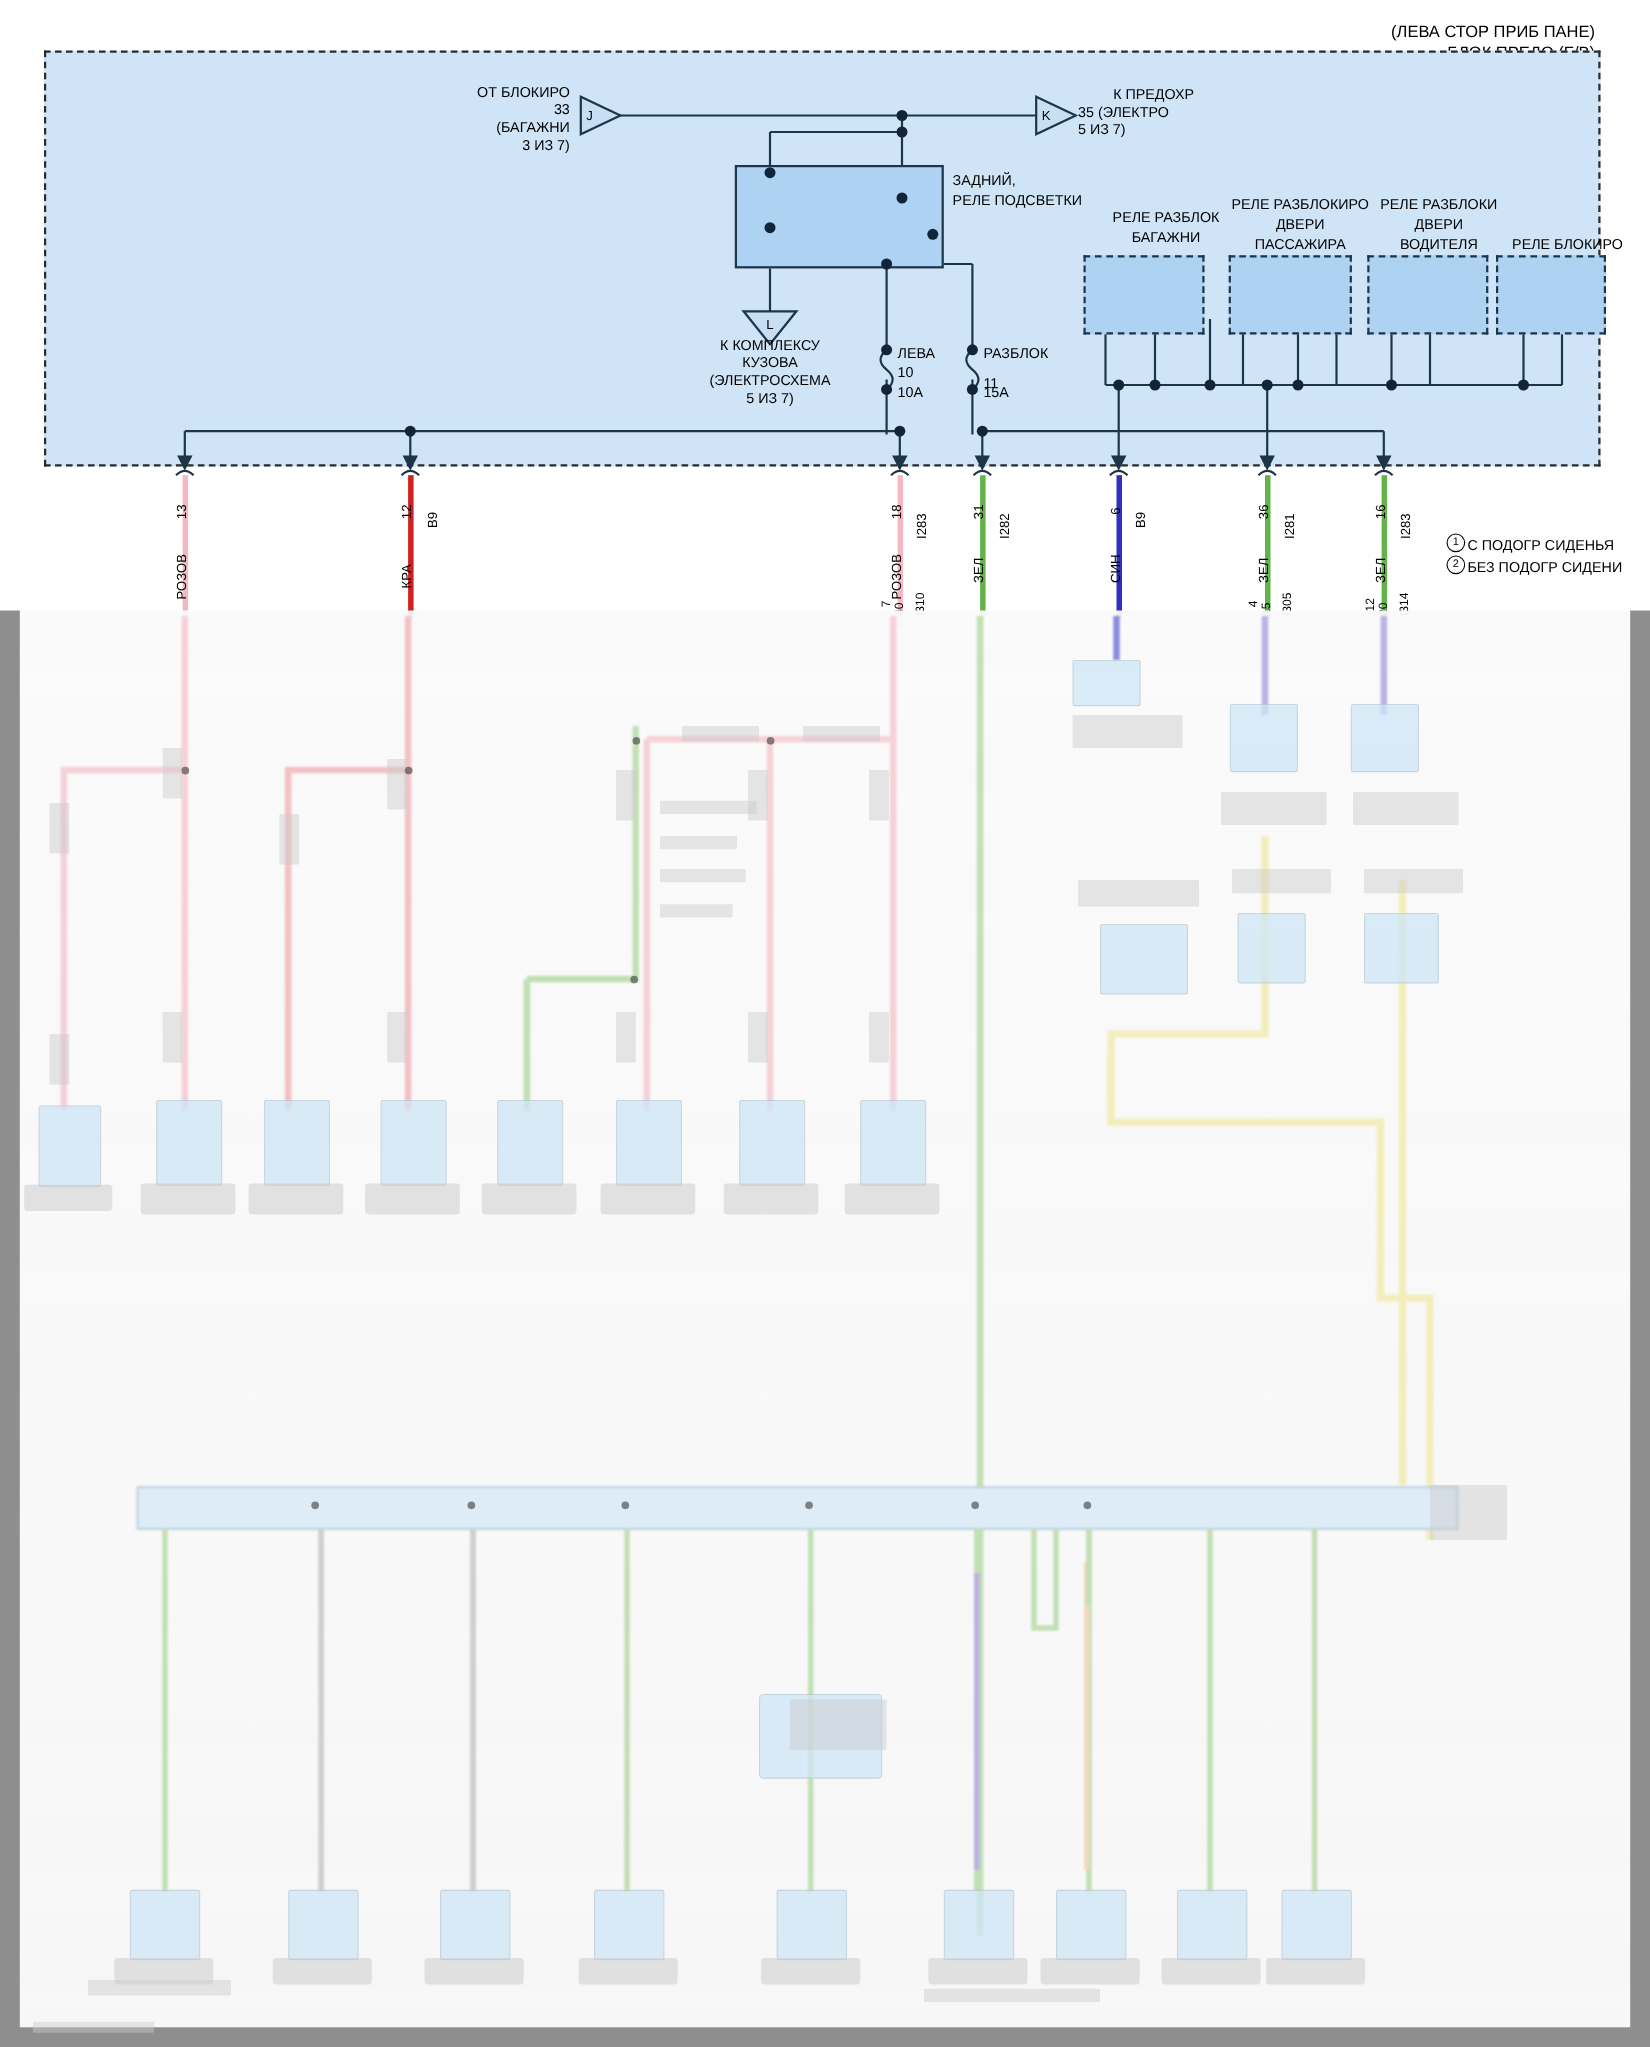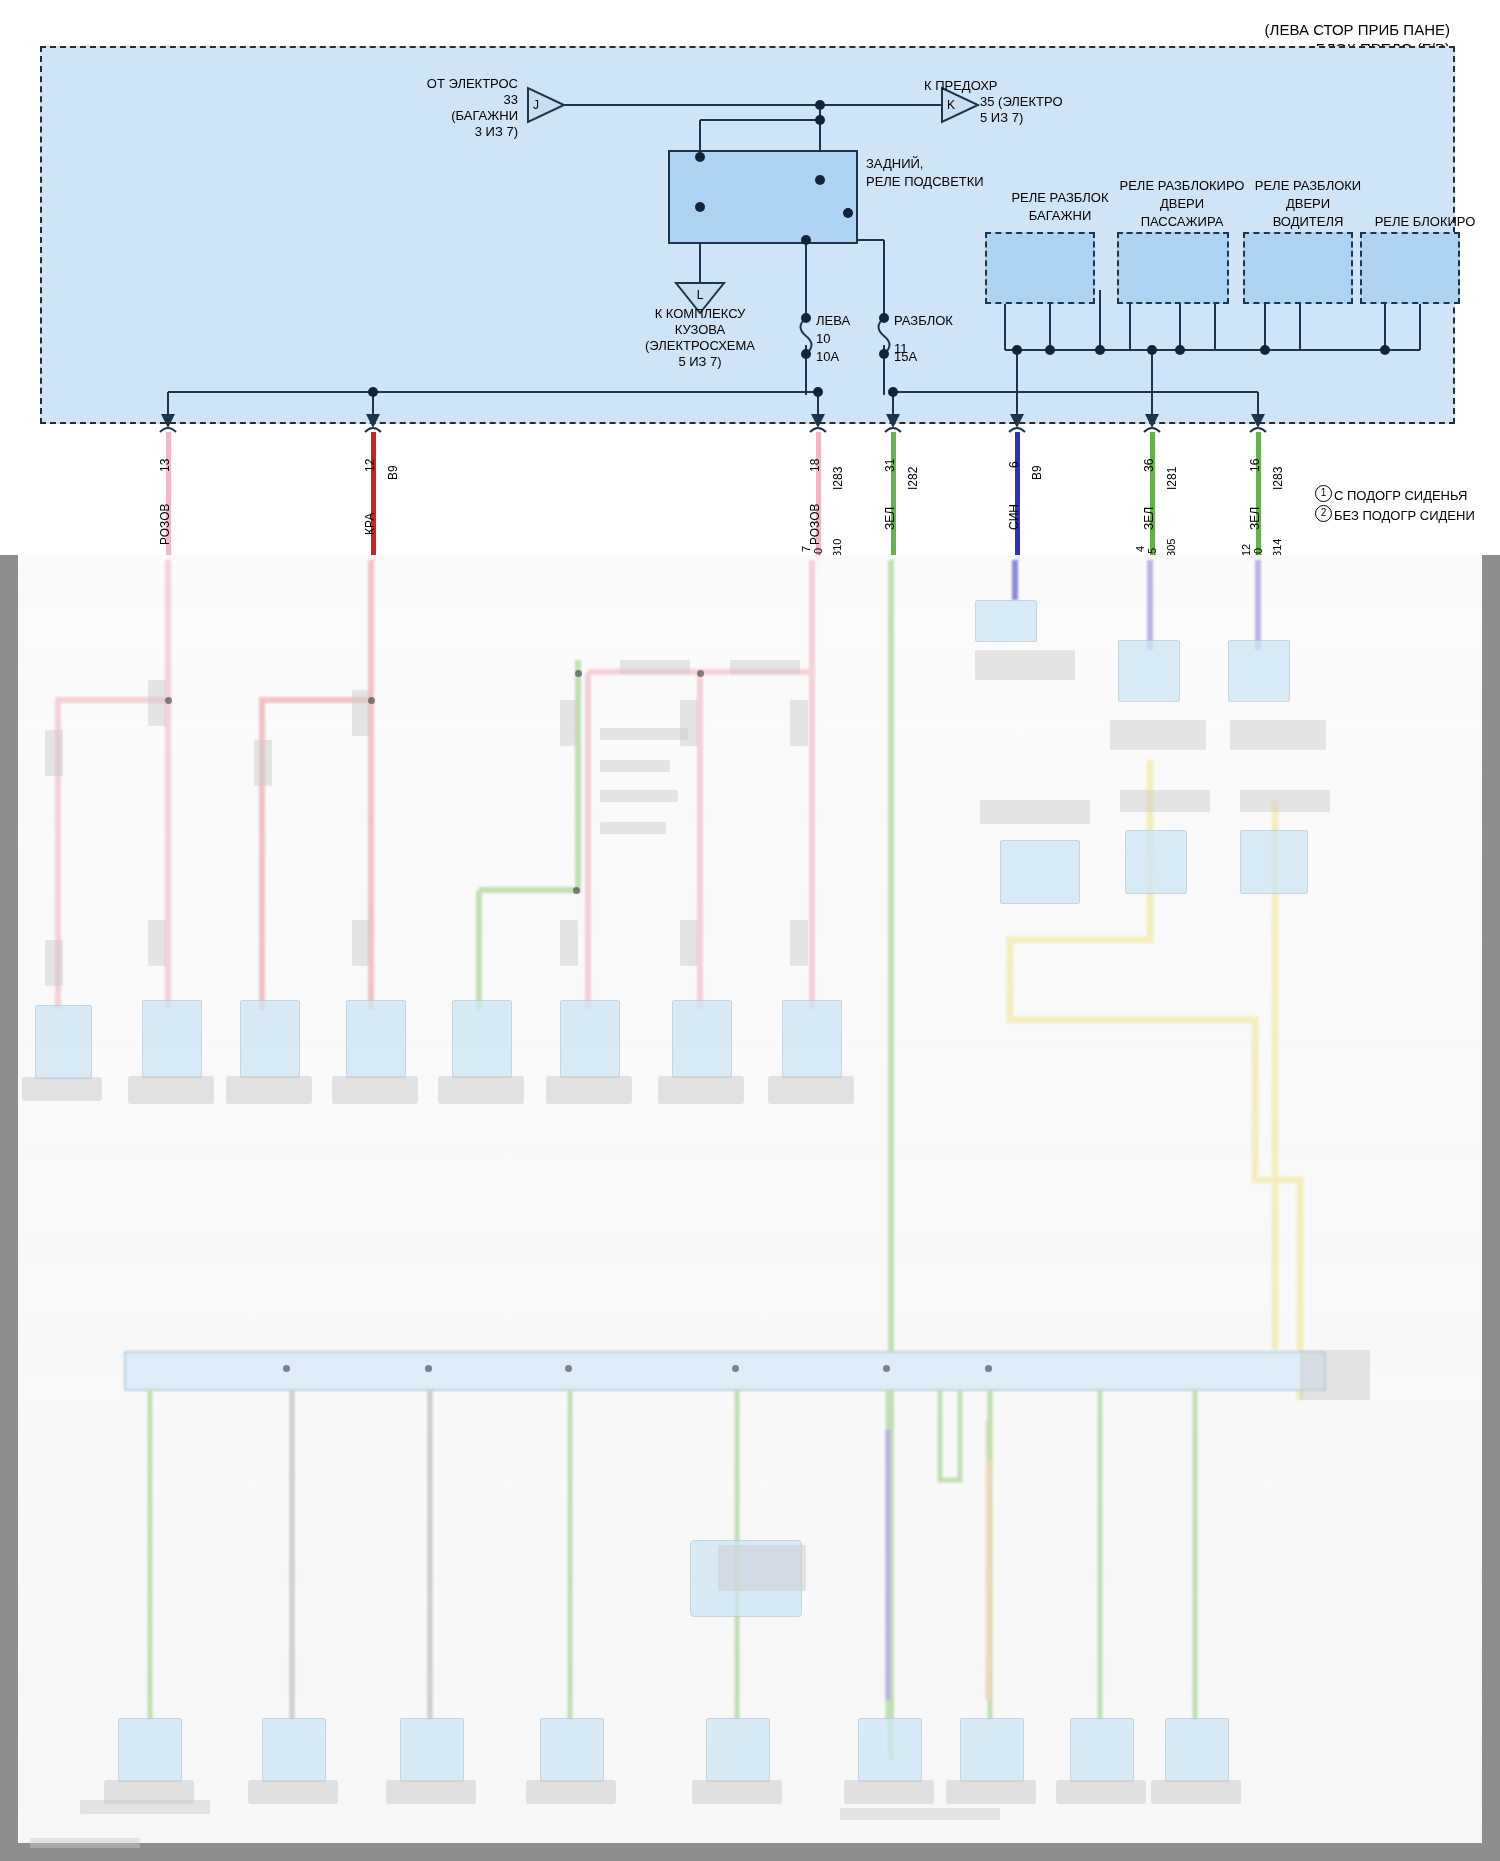--- a/index.html
+++ b/index.html
@@ -129,30 +129,30 @@
       <path d="M1009,432 q8,-8 16,0"></path>
       <path d="M1144,432 q8,-8 16,0"></path>
       <path d="M1250,432 q8,-8 16,0"></path>
     </g>
   </svg>
 
   <svg class="layer" viewBox="0 0 1500 1861">
     <polygon points="528,88 528,122 564,105" fill="#c7def3" stroke="#1d3549" stroke-width="2"></polygon>
   </svg>
   <div class="txt" style="left:533px;top:98px;font-size:12px;">J</div>
-  <div class="txt r" style="left:300px;top:76px;width:218px;">ОТ ЭЛЕКТРОС</div>
+  <div class="txt r" style="left:300px;top:76px;width:218px;">ОТ БЛОКИРО</div>
   <div class="txt r" style="left:300px;top:92px;width:218px;">33</div>
   <div class="txt r" style="left:300px;top:108px;width:218px;">(БАГАЖНИ</div>
   <div class="txt r" style="left:300px;top:124px;width:218px;">3 ИЗ 7)</div>
 
   <svg class="layer" viewBox="0 0 1500 1861">
     <polygon points="942,88 942,122 978,105" fill="#c7def3" stroke="#1d3549" stroke-width="2"></polygon>
   </svg>
   <div class="txt" style="left:947px;top:98px;font-size:12px;">K</div>
-  <div class="txt" style="left:924px;top:78px;">К ПРЕДОХР</div>
+  <div class="txt" style="left:1012px;top:78px;">К ПРЕДОХР</div>
   <div class="txt" style="left:980px;top:94px;">35 (ЭЛЕКТРО</div>
   <div class="txt" style="left:980px;top:110px;">5 ИЗ 7)</div>
 
   <div class="relay-box" style="left:668px;top:150px;width:190px;height:94px;"></div>
   <div class="txt" style="left:866px;top:156px;">ЗАДНИЙ,</div>
   <div class="txt" style="left:866px;top:174px;">РЕЛЕ ПОДСВЕТКИ</div>
 
   <svg class="layer" viewBox="0 0 1500 1861">
     <polygon points="676,283 724,283 700,313" fill="#c7def3" stroke="#1d3549" stroke-width="2"></polygon>
   </svg>

